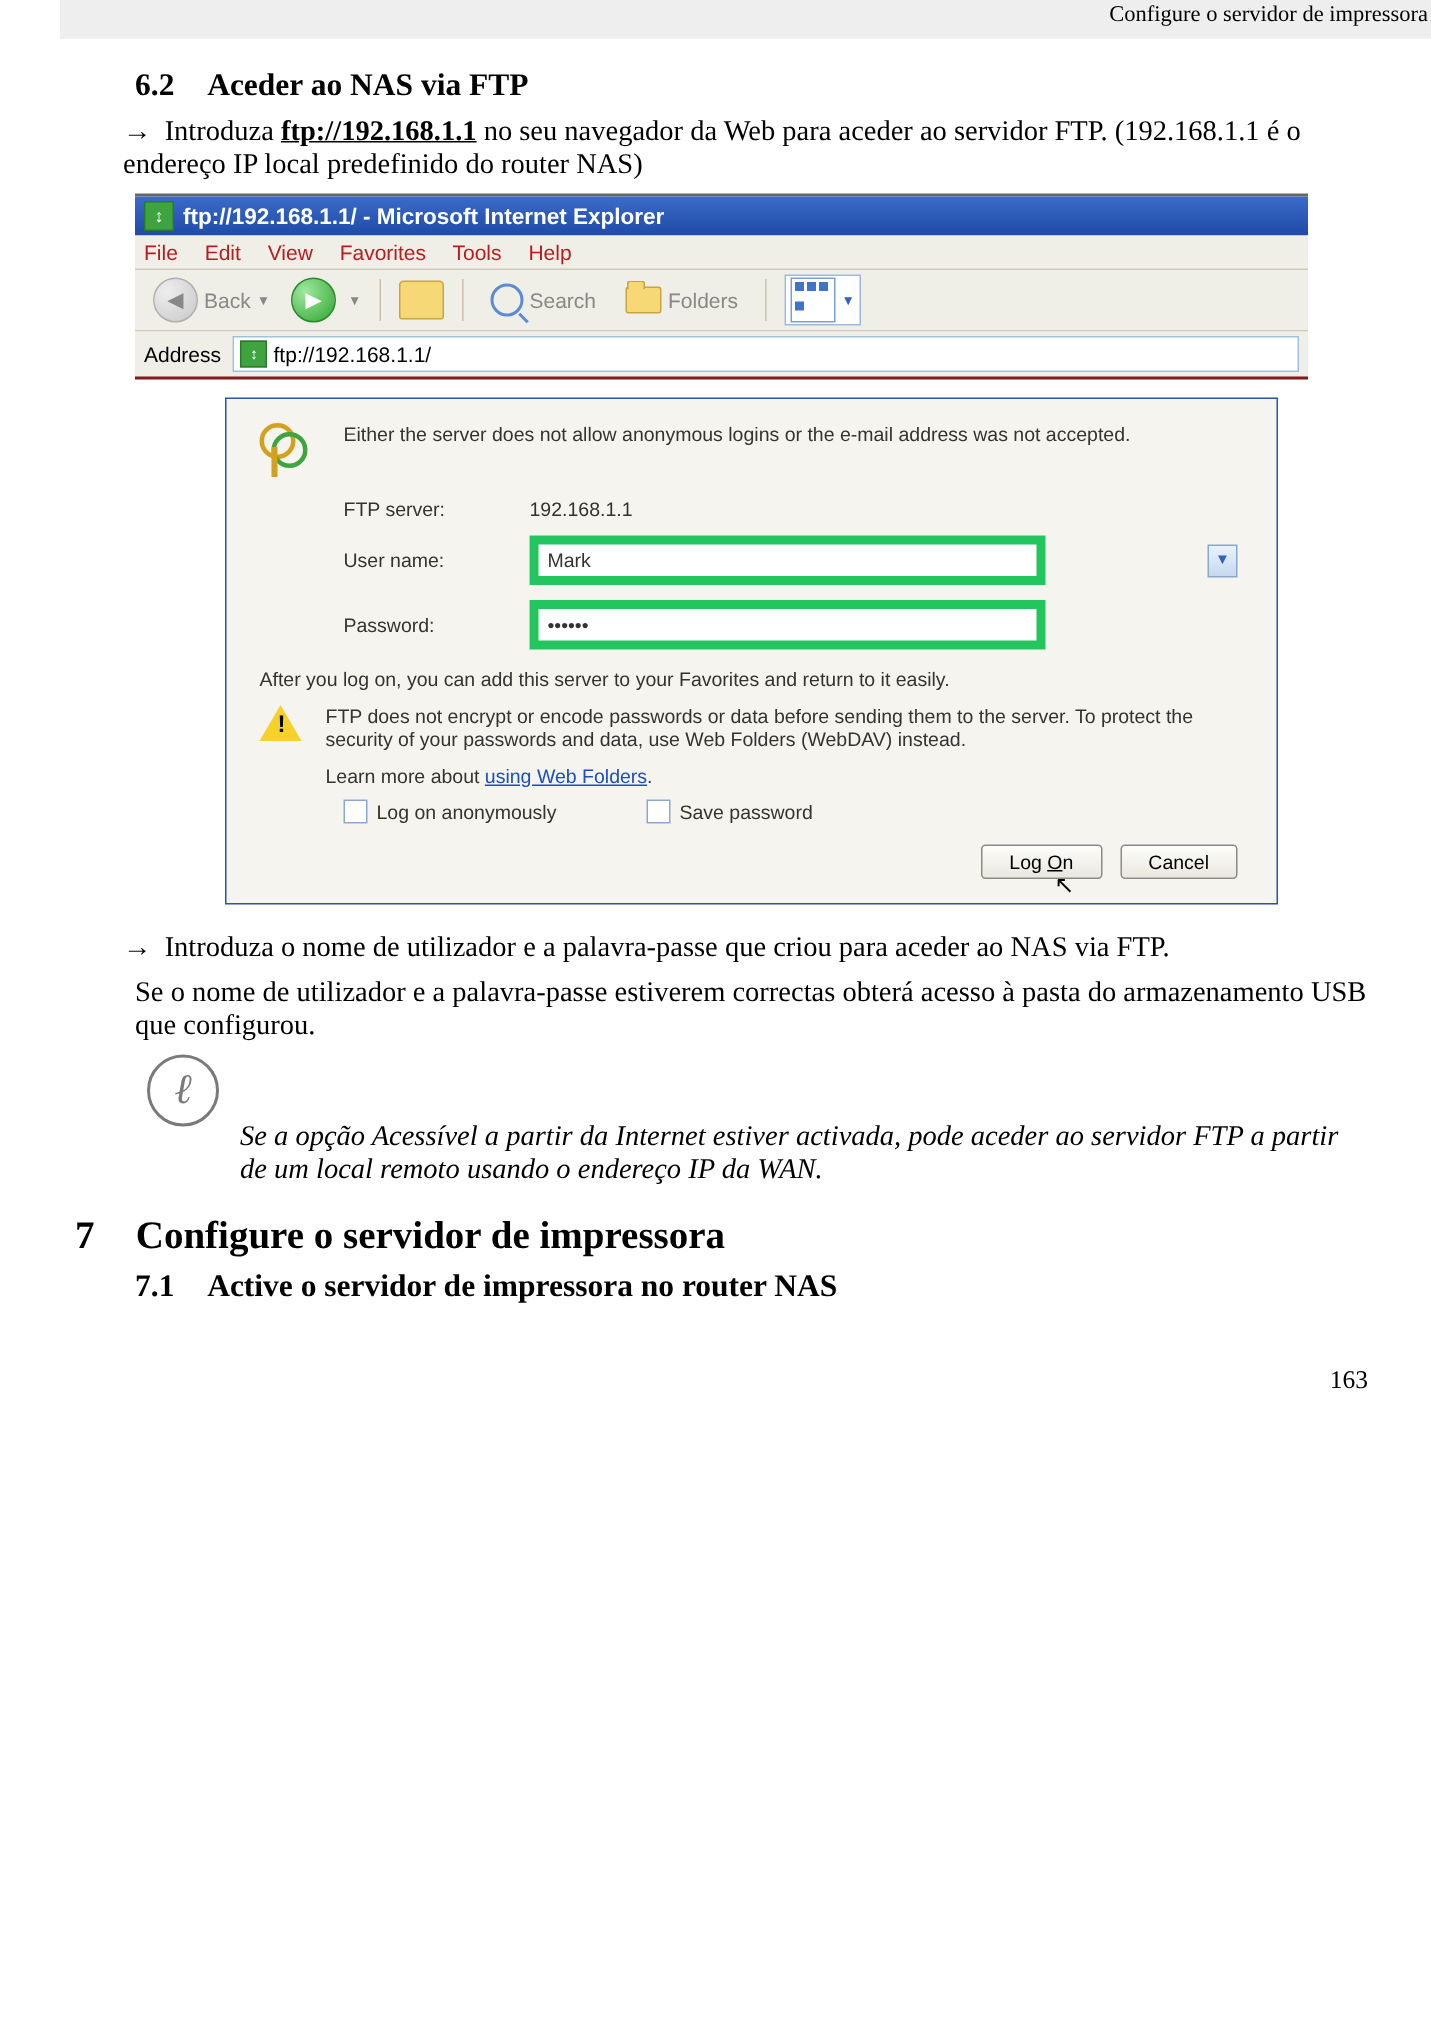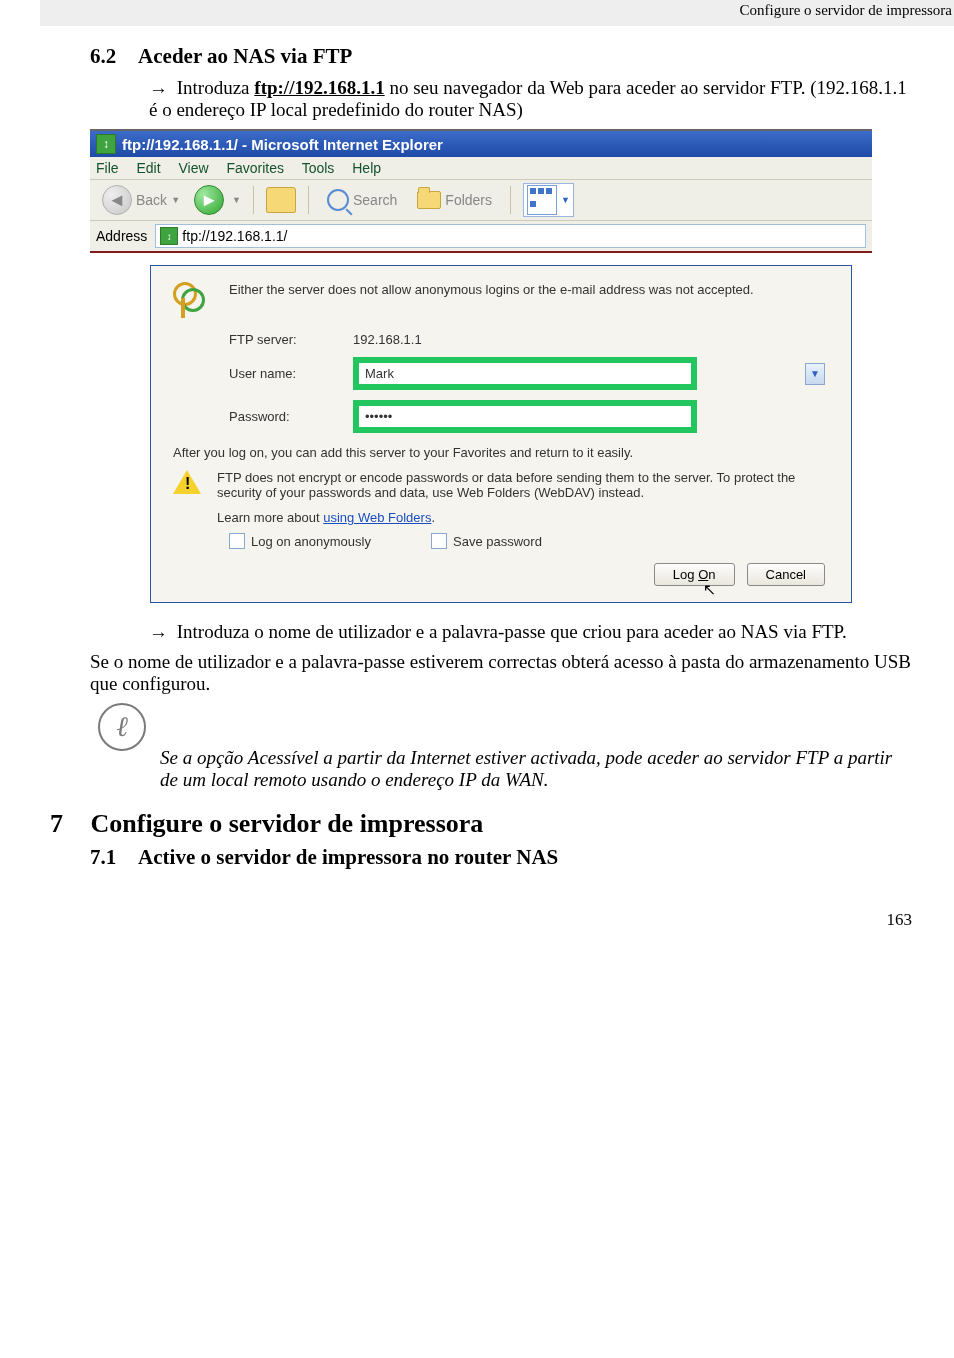--- a/index.html
+++ b/index.html
@@ -42,21 +42,21 @@
     font-weight: bold;
     margin: 4px 0 8px 40px;
   }
   h2.section {
     font-size: 26px;
     font-weight: bold;
     margin: 18px 0 6px 0;
   }
   .sec-num { display:inline-block; width: 44px; }
   .bullet-block {
-    margin-left: 99px;
+    margin-left: 32px;
     margin-bottom: 8px;
   }
   .arrow { font-family: Arial, sans-serif; margin-right: 4px;}
   .underline-bold { font-weight: bold; text-decoration: underline; }
   .plain-left { margin-left: 40px; }
   .note-row {
     display: flex;
     align-items: flex-start;
     margin: 8px 0 12px 48px;
     gap: 14px;
@@ -87,21 +87,21 @@
     gap:6px;
     font-weight:bold;
     font-size: 15px;
   }
   .ie-titlebar .e-icon {
     width:18px;height:18px;background:#3fa33f;border:1px solid #2b7a2b;display:flex;align-items:center;justify-content:center;color:#fff;font-size:12px;
   }
   .ie-menubar {
     background: #EFEEE7;
     padding: 3px 6px;
-    color: #14532d;
+    color: #b91c1c;
     border-bottom:1px solid #cfcabb;
   }
   .ie-menubar span { margin-right: 14px; }
   .ie-toolbar {
     background: #EFEEE7;
     padding: 3px 6px;
     display:flex;
     align-items:center;
     gap: 8px;
     border-bottom:1px solid #cfcabb;

